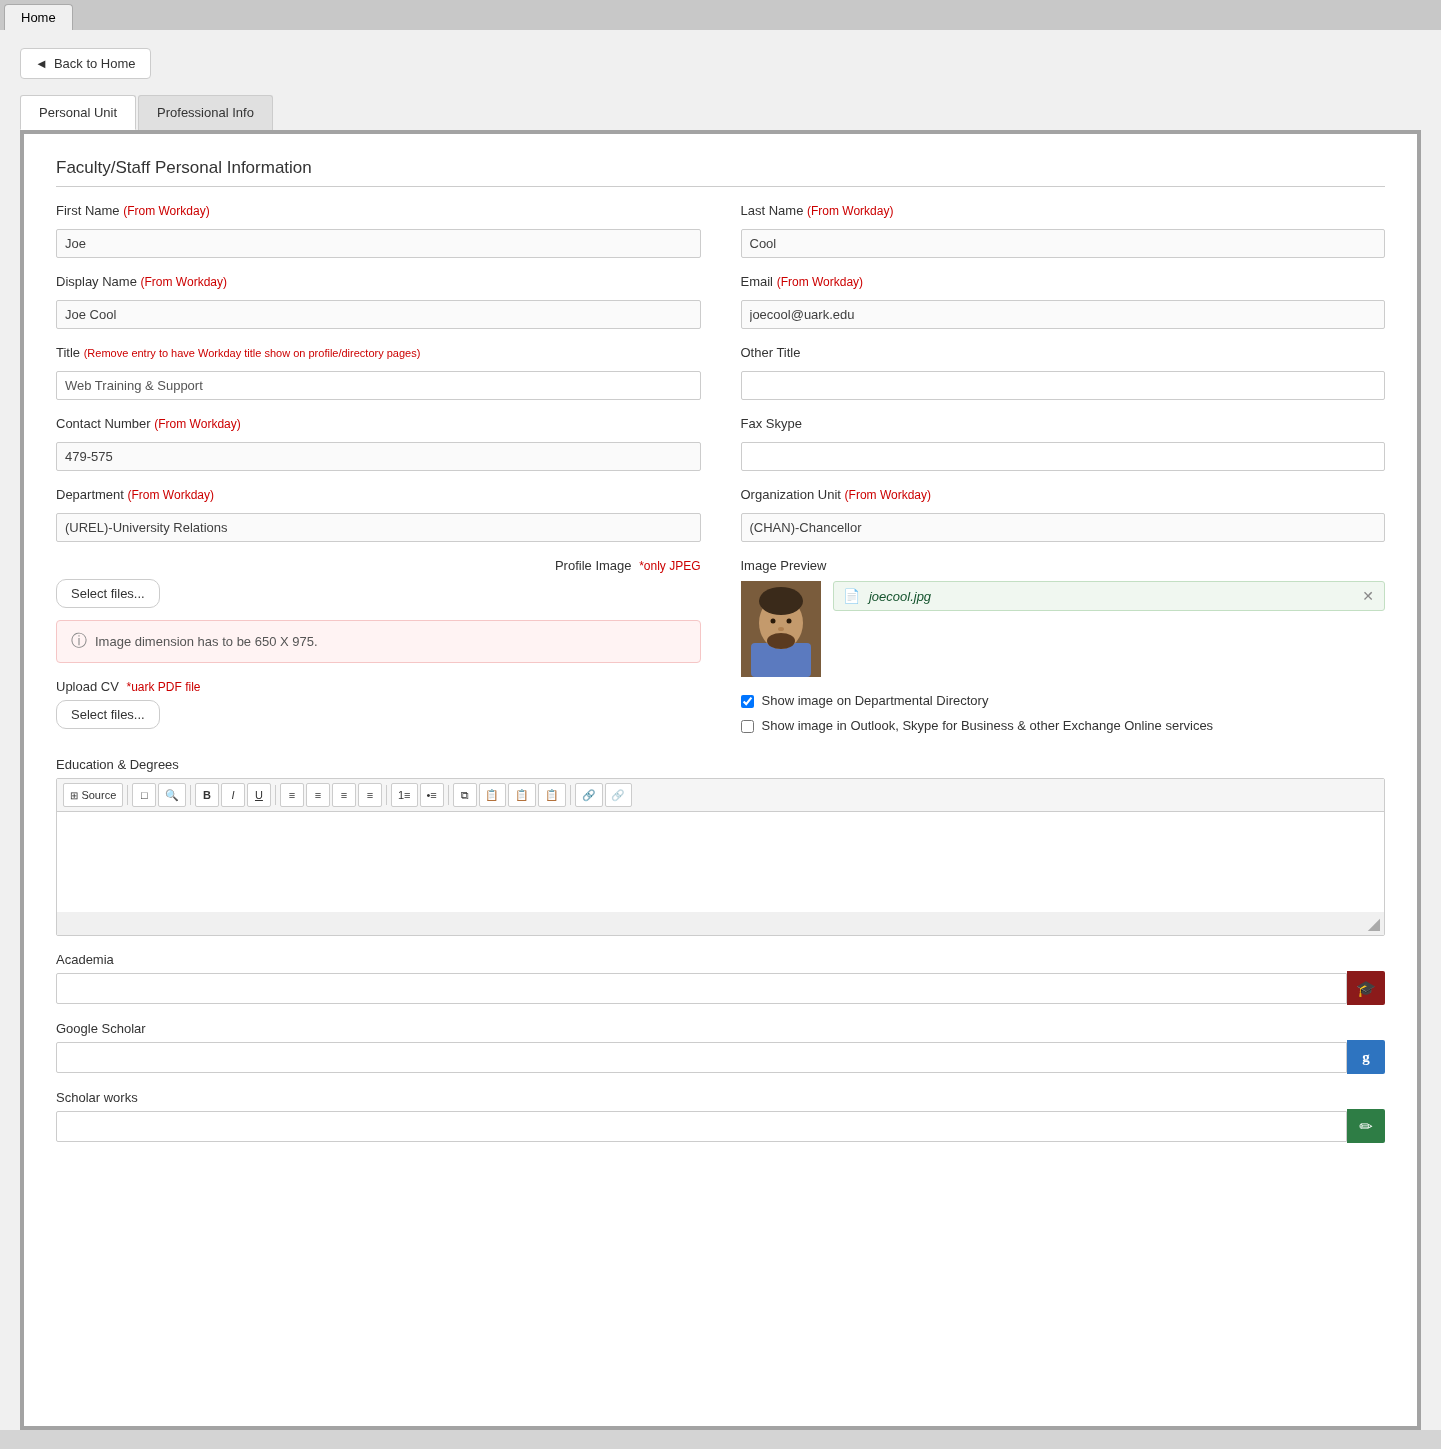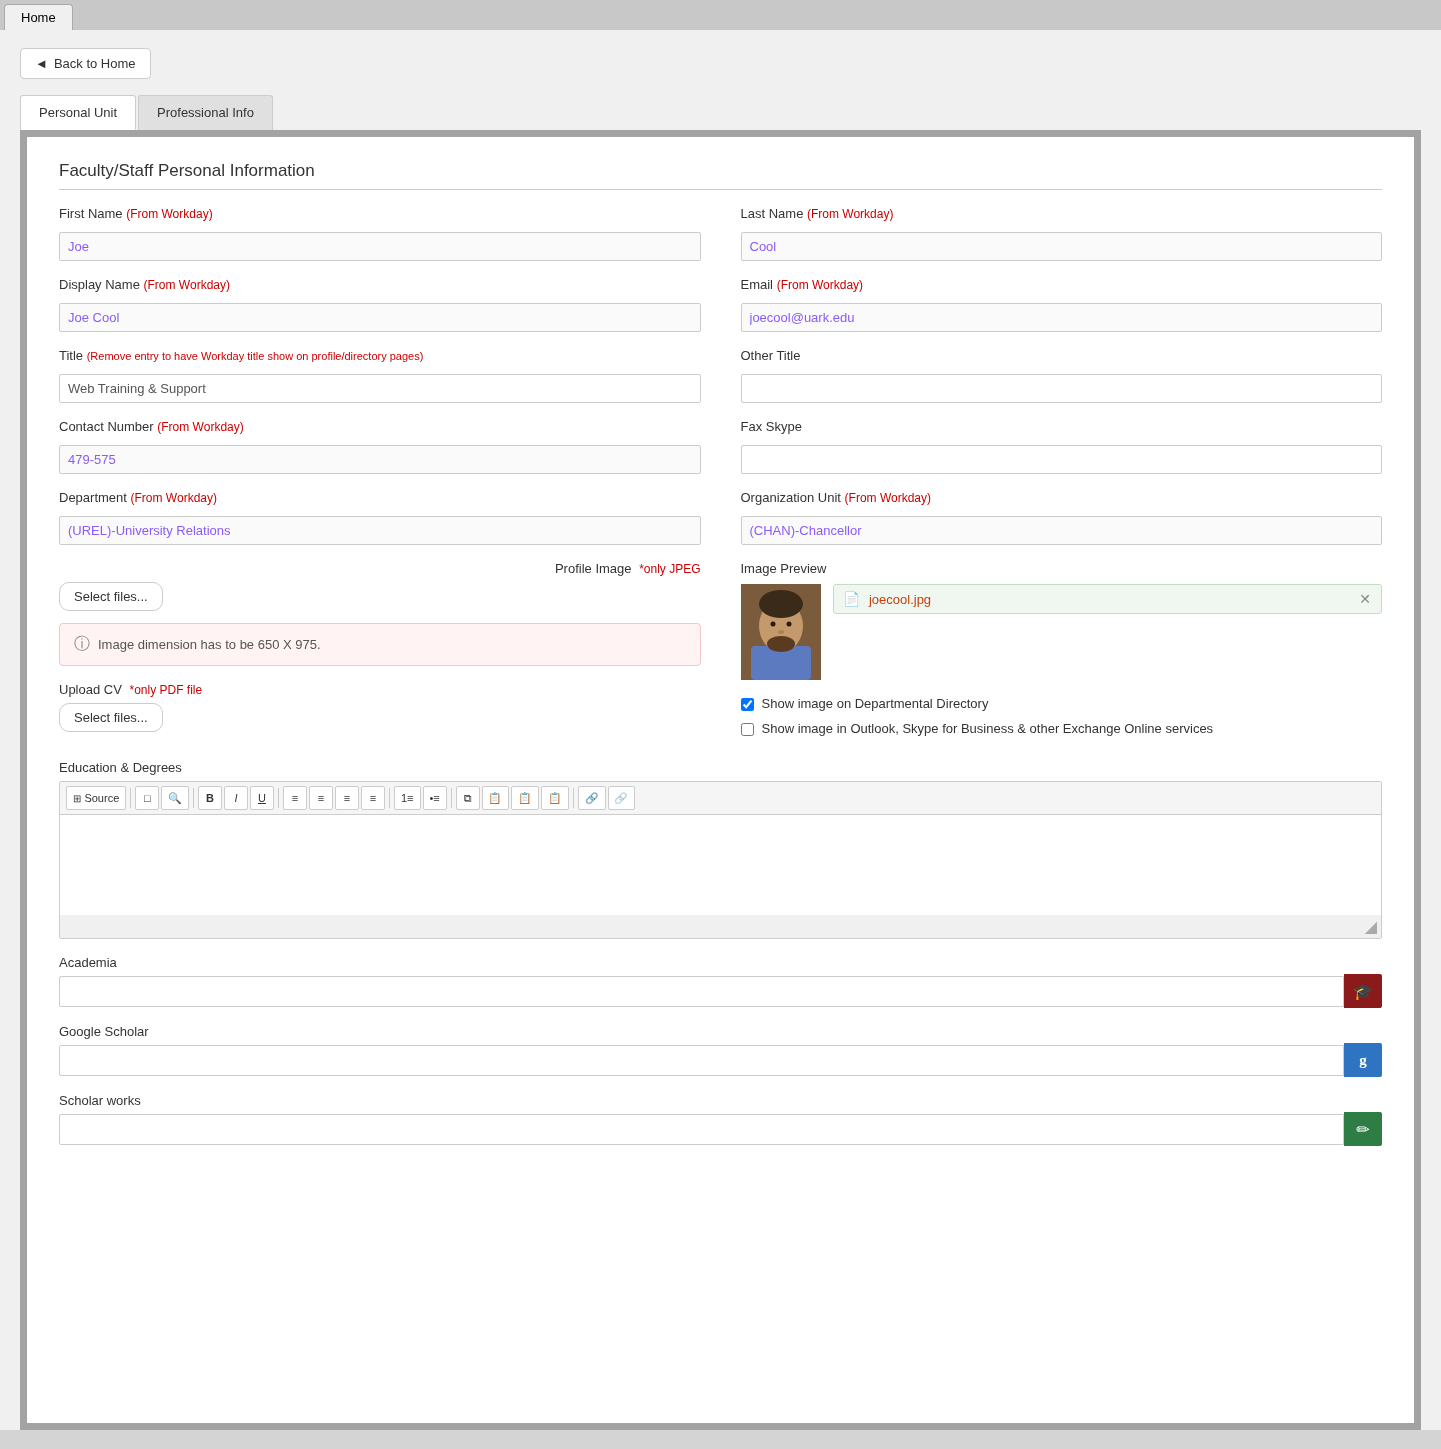--- a/index.html
+++ b/index.html
@@ -15,46 +15,46 @@
     
     .back-btn { display: inline-flex; align-items: center; gap: 6px; margin: 8px 0 8px 20px; background: white; border: 1px solid #ccc; border-radius: 4px; padding: 7px 14px; font-size: 13px; cursor: pointer; color: #333; }
 
     
     .tabs-container { margin: 8px 20px 0 20px; }
     .tabs { display: flex; border-bottom: none; }
     .tab { padding: 9px 18px; border: 1px solid #ccc; border-bottom: none; background: #e0e0e0; cursor: pointer; font-size: 13px; color: #333; border-radius: 3px 3px 0 0; margin-right: 2px; }
     .tab.active { background: white; border-bottom: 1px solid white; position: relative; z-index: 1; font-weight: normal; }
 
     
-    .main-content { background: white; border: 7px solid #a3a3a3; margin: 0 20px; padding: 24px 32px; min-height: 1300px; }
+    .main-content { background: white; border: 4px solid #a3a3a3; margin: 0 20px; padding: 24px 32px; min-height: 1300px; }
 
     .section-title { font-size: 17px; font-weight: normal; color: #333; margin-bottom: 16px; border-bottom: 1px solid #ccc; padding-bottom: 8px; }
 
     .form-grid { display: grid; grid-template-columns: 1fr 1fr; gap: 16px 40px; }
     .form-group { display: flex; flex-direction: column; gap: 11px; }
 
     .form-label { font-size: 13px; color: #333; }
     .from-workday { color: #cc0000; font-size: 12px; }
     .label-note { color: #cc0000; font-size: 11px; }
 
     .form-input { border: 1px solid #ccc; border-radius: 2px; padding: 6px 8px; font-size: 13px; color: #555; background: white; width: 100%; }
-    .form-input[readonly], .form-input[disabled] { background: #fafafa; color: #8b5cf6; }
+    .form-input[readonly], .form-input[disabled] { background: #fafafa; color: #404040; }
 
     
     .profile-section { display: grid; grid-template-columns: 1fr 1fr; gap: 16px 40px; margin-top: 8px; }
     .select-files-btn { background: white; border: 1px solid #ccc; border-radius: 10px; padding: 6px 14px; font-size: 13px; cursor: pointer; color: #333; display: inline-block; }
 
     .image-warning { display: flex; align-items: center; gap: 8px; background: #fff3f3; border: 1px solid #f5c6c6; border-radius: 4px; padding: 10px 14px; margin-top: 10px; font-size: 13px; color: #555; }
     .warning-icon { color: #888; font-size: 16px; }
     .preview-label { font-size: 13px; color: #333; margin-bottom: 8px; }
     .preview-image-container { display: flex; align-items: flex-start; gap: 12px; }
 
     .file-chip { background: #f0f7f0; border: 1px solid #c3dfc3; border-radius: 3px; padding: 6px 10px; display: flex; align-items: center; gap: 8px; font-size: 13px; color: #2a6e2a; flex: 1; }
     .file-chip-icon { color: #4a8e4a; font-size: 14px; }
-    .file-chip-name { color: #c2410c; }
+    .file-chip-name { color: #14532d; font-style: italic; }
     .file-chip-close { margin-left: auto; cursor: pointer; color: #888; font-size: 14px; }
 
     .checkbox-group { display: flex; align-items: flex-start; gap: 8px; margin-top: 10px; font-size: 13px; color: #333; }
     .checkbox-group input[type="checkbox"] { margin-top: 2px; cursor: pointer; }
 
     
     .upload-cv-section { margin-top: 16px; }
 
     
     .education-section { margin-top: 24px; }
@@ -189,21 +189,21 @@
 
         <div class="image-warning" style="margin-top:12px;">
           <span class="warning-icon">ⓘ</span>
           <span>Image dimension has to be 650 X 975.</span>
         </div>
 
         
         <div class="upload-cv-section">
           <div style="margin-bottom:6px;">
             <span class="form-label">Upload CV</span>
-            <span class="from-workday" style="color:#cc0000; font-size:12px; margin-left:4px;">*only PDF file</span>
+            <span class="from-workday" style="color:#cc0000; font-size:12px; margin-left:4px;">*uark PDF file</span>
           </div>
           <button class="select-files-btn">Select files...</button>
         </div>
       </div>
 
       <div>
         <div class="preview-label">Image Preview</div>
         <div class="preview-image-container">
 
           <svg class="person-svg" viewBox="0 0 80 96" xmlns="http://www.w3.org/2000/svg">

